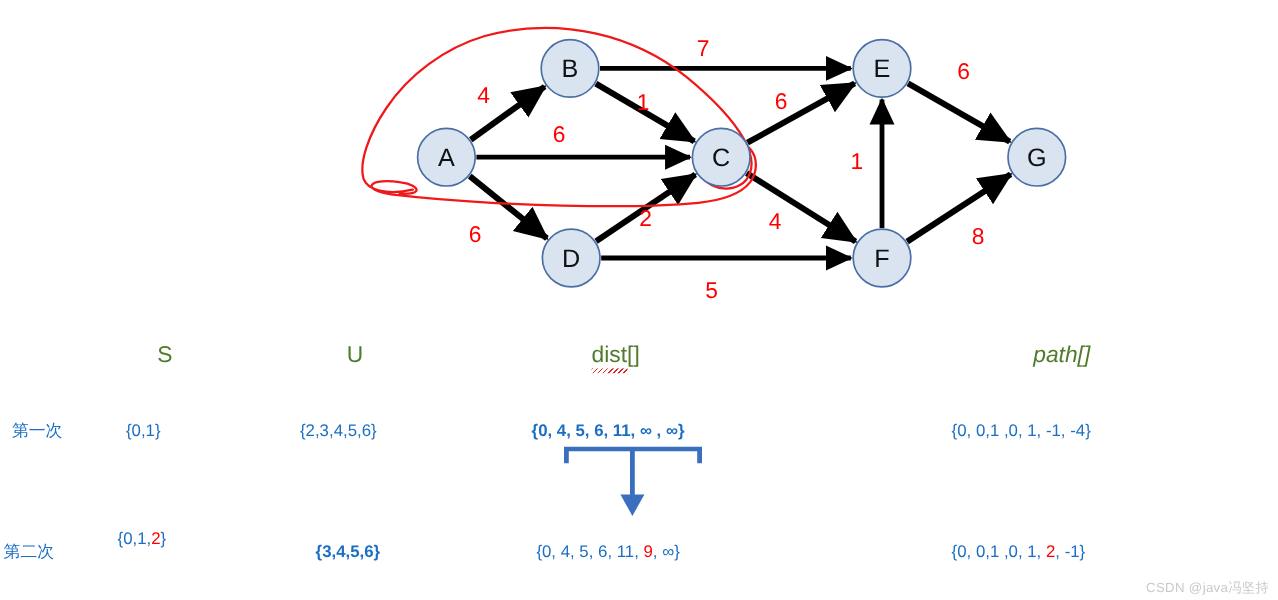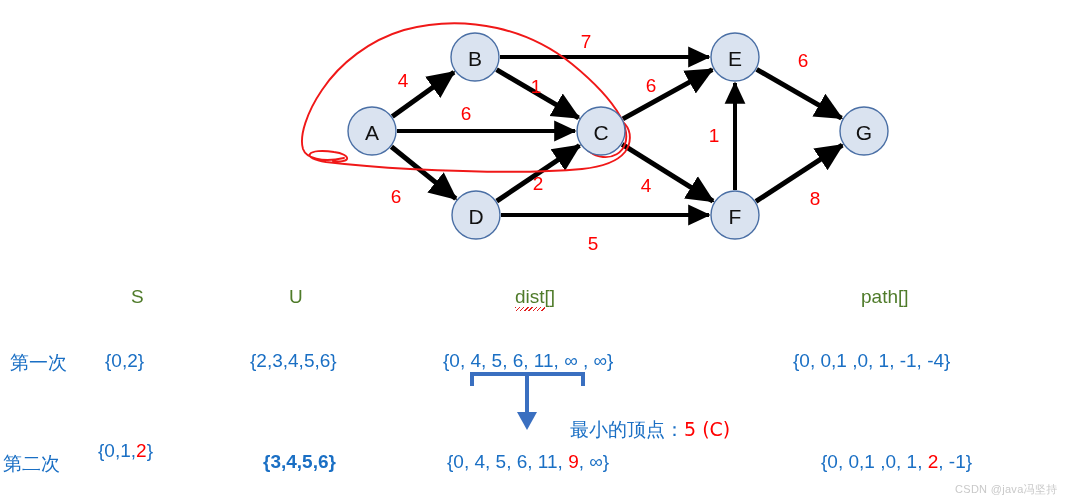--- a/index.html
+++ b/index.html
@@ -69,21 +69,21 @@
     right: 10px;
     bottom: -3px;
     height: 4px;
     background:
       repeating-linear-gradient(135deg,
         #e02020 0px, #e02020 1px,
         transparent 1px, transparent 3px);
   }
   .row-cell {
     position: absolute;
-    font-size: 19px;
+    font-size: 14px;
     color: #1a6fc4;
     white-space: nowrap;
   }
   .row-cell.cjk {
     font-family: "DejaVu Sans", "Liberation Sans", sans-serif;
   }
   .hl-red {
     color: #ff0000;
   }
   .annot-text {
@@ -201,41 +201,38 @@
         <text class="edge-weight" x="593" y="243">5</text>
         <text class="edge-weight" x="803" y="60">6</text>
         <text class="edge-weight" x="714" y="135">1</text>
         <text class="edge-weight" x="815" y="198">8</text>
       </g>
   </svg>
 
   <div id="headers">
       <div class="col-header" style="left: 131px; top: 286px;"><span>S</span></div>
       <div class="col-header" style="left: 289px; top: 286px;"><span>U</span></div>
-      <div class="col-header" style="left: 515px; top: 286px;"><span>dist[]</span><span class="squig"></span></div>
-      <div class="col-header" style="left: 861px; top: 286px;"><span>path[]</span></div>
+      <div class="col-header" style="left: 493px; top: 286px;"><span>dist[]</span><span class="squig"></span></div>
+      <div class="col-header" style="left: 861px; top: 286px; font-style: italic;"><span>path[]</span></div>
     </div>
   <div id="rows">
       <div class="row-cell cjk" style="left: 10px; top: 350px;">第一次</div>
-      <div class="row-cell" style="left: 105px; top: 350px;"><span>{0,2}</span></div>
+      <div class="row-cell" style="left: 105px; top: 350px;"><span>{0,1}</span></div>
       <div class="row-cell" style="left: 250px; top: 350px;"><span>{2,3,4,5,6}</span></div>
-      <div class="row-cell" style="left: 443px; top: 350px;"><span>{0, 4, 5, 6, 11, ∞ , ∞}</span></div>
+      <div class="row-cell" style="left: 443px; top: 350px; font-weight: bold;"><span>{0, 4, 5, 6, 11, ∞ , ∞}</span></div>
       <div class="row-cell" style="left: 793px; top: 350px;"><span>{0, 0,1 ,0, 1, -1, -4}</span></div>
       <div class="row-cell cjk" style="left: 3px; top: 451px;">第二次</div>
       <div class="row-cell" style="left: 98px; top: 440px;"><span>{0,1,</span><span class="hl-red">2</span><span>}</span></div>
       <div class="row-cell" style="left: 263px; top: 451px; font-weight: bold;"><span>{3,4,5,6}</span></div>
       <div class="row-cell" style="left: 447px; top: 451px;"><span>{0, 4, 5, 6, 11, </span><span class="hl-red">9</span><span>, ∞}</span></div>
-      <div class="row-cell" style="left: 793px; top: 451px; margin-left: 28px;"><span>{0, 0,1 ,0, 1, </span><span class="hl-red">2</span><span>, -1}</span></div>
+      <div class="row-cell" style="left: 793px; top: 451px;"><span>{0, 0,1 ,0, 1, </span><span class="hl-red">2</span><span>, -1}</span></div>
     </div>
 
   <svg class="bracket-svg" id="bracket" width="119" height="64" viewBox="0 0 119 64" style="left: 470px; top: 372px;">
     <path class="bracket-path" d="M 2,14 L 2,2 L 113,2 L 113,14"></path>
     <path class="bracket-path" d="M 57,2 L 57,48"></path>
     <path d="M 47,40 L 67,40 L 57,58 z" fill="#3a6fc0"></path>
   </svg>
 
-  <div class="annot-text" id="annot-min" style="left: 570px; top: 417px;">
-    <span>最小的顶点：</span><span class="hl-red">5</span><span class="hl-red">&nbsp;</span><span class="hl-red">(C)</span>
-  </div>
 
   <div class="watermark" id="watermark" style="left: 955px; top: 482px;">CSDN @java冯坚持</div>
 
 </div>
 
 </body></html>

